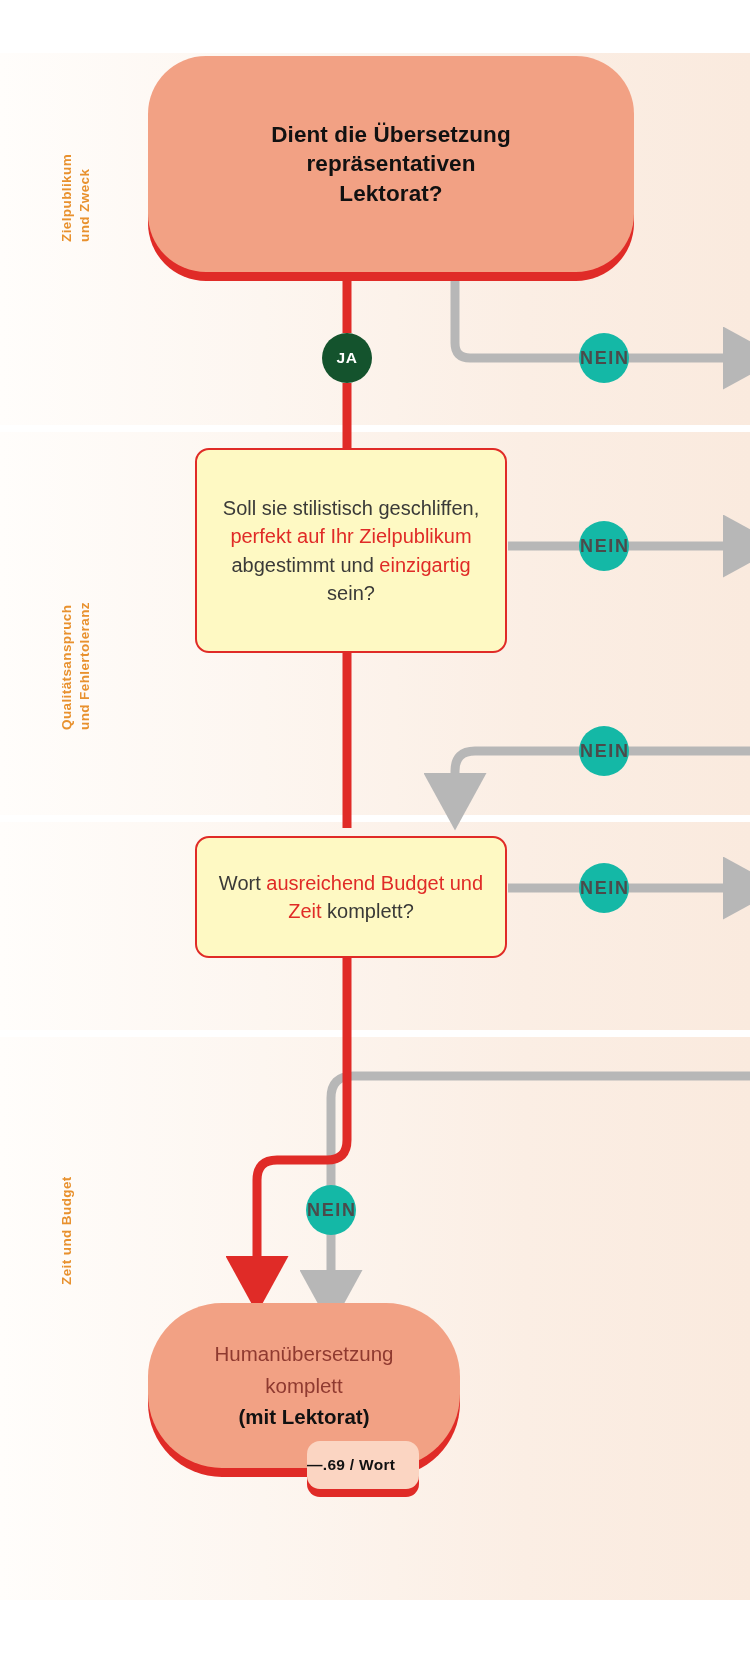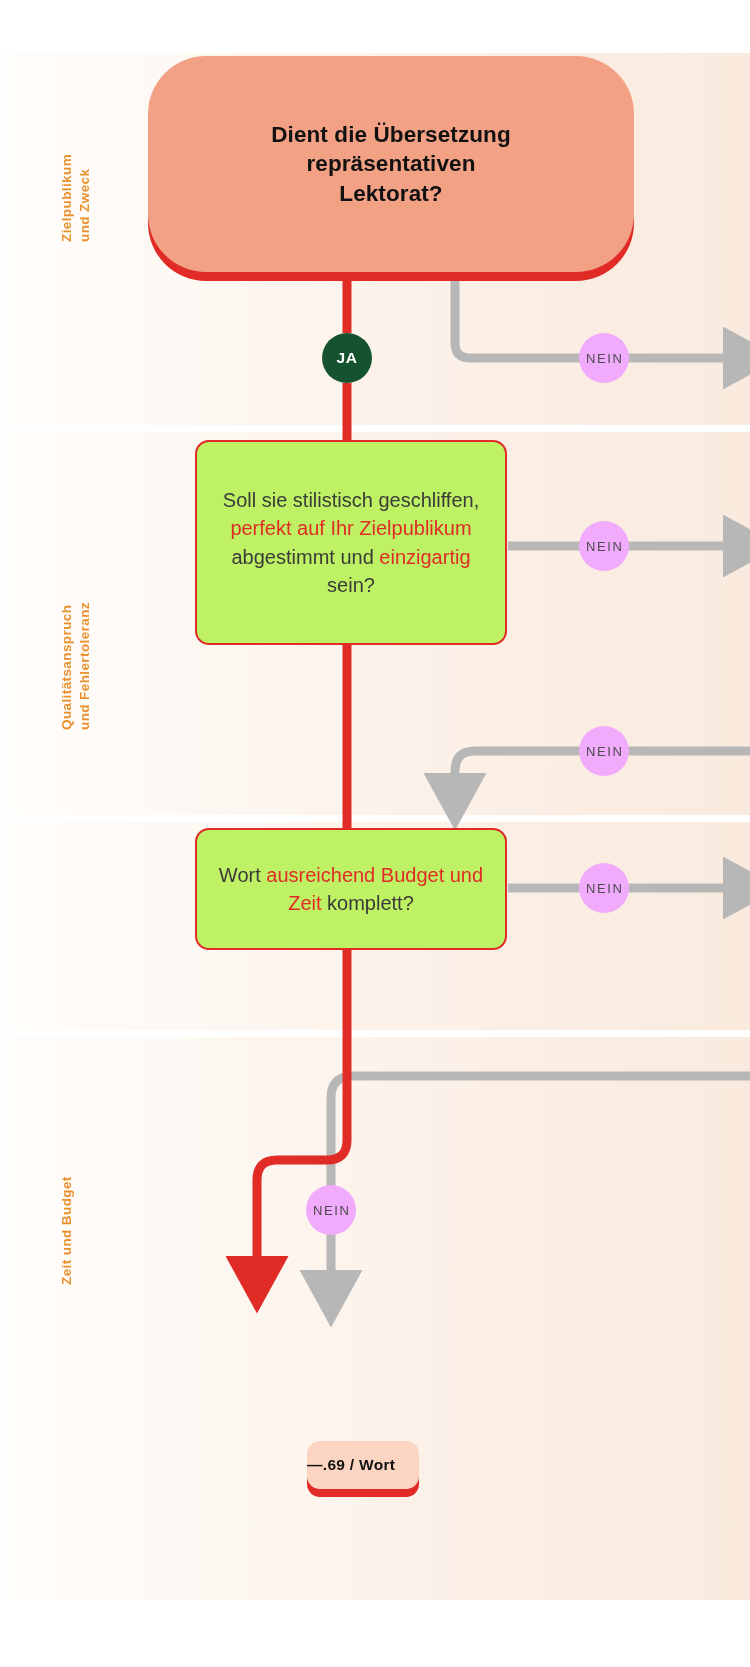--- a/index.html
+++ b/index.html
@@ -23,43 +23,43 @@
   
   .node{position:absolute;box-sizing:border-box;display:flex;align-items:center;
         justify-content:center;text-align:center;}
 
   .node .txt{padding:0 14px;line-height:1.30;}
 
   .node.solid{background:#F2A184;border-radius:58px;
               box-shadow:0 9px 0 0 #E02B27;color:#111;}
   .node.solid .txt{font-size:22.5px;font-weight:600;letter-spacing:.1px;}
 
-  .node.outline{background:#bef264;border:2.5px solid #E02B27;border-radius:14px;
-                color:#3a3a38;}
+  .node.outline{background:#fef9c3;border:2.5px solid #E02B27;border-radius:14px;
+                color:#3a3a38;margin-top:8px;}
   .node.outline .txt{font-size:20px;font-weight:500;line-height:1.42;}
 
   .node.result{background:#F2A184;border-radius:74px;
                box-shadow:0 9px 0 0 #E02B27;}
   .node.result .txt{font-size:20.5px;line-height:1.55;color:#8f3a30;font-weight:500;}
   .node.result .txt .strong{color:#111;font-weight:600;}
 
   .hl{color:#E02B27;}
 
   
   .chip{position:absolute;background:#FBD5C2;border-radius:13px;
         box-shadow:0 8px 0 0 #E02B27;display:flex;align-items:center;
         color:#111;font-size:15.5px;font-weight:700;
         letter-spacing:.3px;}
 
   
   .badge{position:absolute;display:flex;align-items:center;justify-content:center;
          border-radius:50%;}
   .badge.yes{background:#14532d;color:#ffffff;font-size:15.5px;font-weight:600;
              letter-spacing:.6px;}
-  .badge.no{background:#f0abfc;color:#4b4b4b;font-size:13px;font-weight:400;
+  .badge.no{background:#14b8a6;color:#4b4b4b;font-size:18px;font-weight:700;
             letter-spacing:1.6px;}
   .badge.no span{padding-left:1.6px;}
 </style>
 </head>
 <body>
 
 <div id="stage">
 
   <div class="band" style="top:53px;height:372px;"></div>
   <div class="band" style="top:432px;height:383px;"></div>
@@ -116,20 +116,27 @@
       <span>Soll sie stilistisch geschliffen, </span><span class="hl">perfekt auf Ihr Zielpublikum</span><span> abgestimmt und </span><span class="hl">einzigartig</span><span> sein?</span>
     </div>
   </div>
 
   <div class="node outline" style="left:195px;top:828px;width:312px;height:122px;">
     <div class="txt">
       <span>Wort </span><span class="hl">ausreichend Budget und Zeit</span><span> komplett?</span>
     </div>
   </div>
 
+  <div class="node result" style="left:148px;top:1303px;width:312px;height:165px;">
+    <div class="txt">
+      <span>Humanübersetzung</span><br>
+      <span>komplett</span><br>
+      <span class="strong">(mit Lektorat)</span>
+    </div>
+  </div>
 
   <div class="chip" style="left:307px;top:1441px;width:112px;height:48px;">
     <span>—.69 / Wort</span>
   </div>
 
   <div class="badge yes" style="left:322px;top:333px;width:50px;height:50px;">
     <span>JA</span>
   </div>
 
   <div class="badge no" style="left:579px;top:333px;width:50px;height:50px;">

